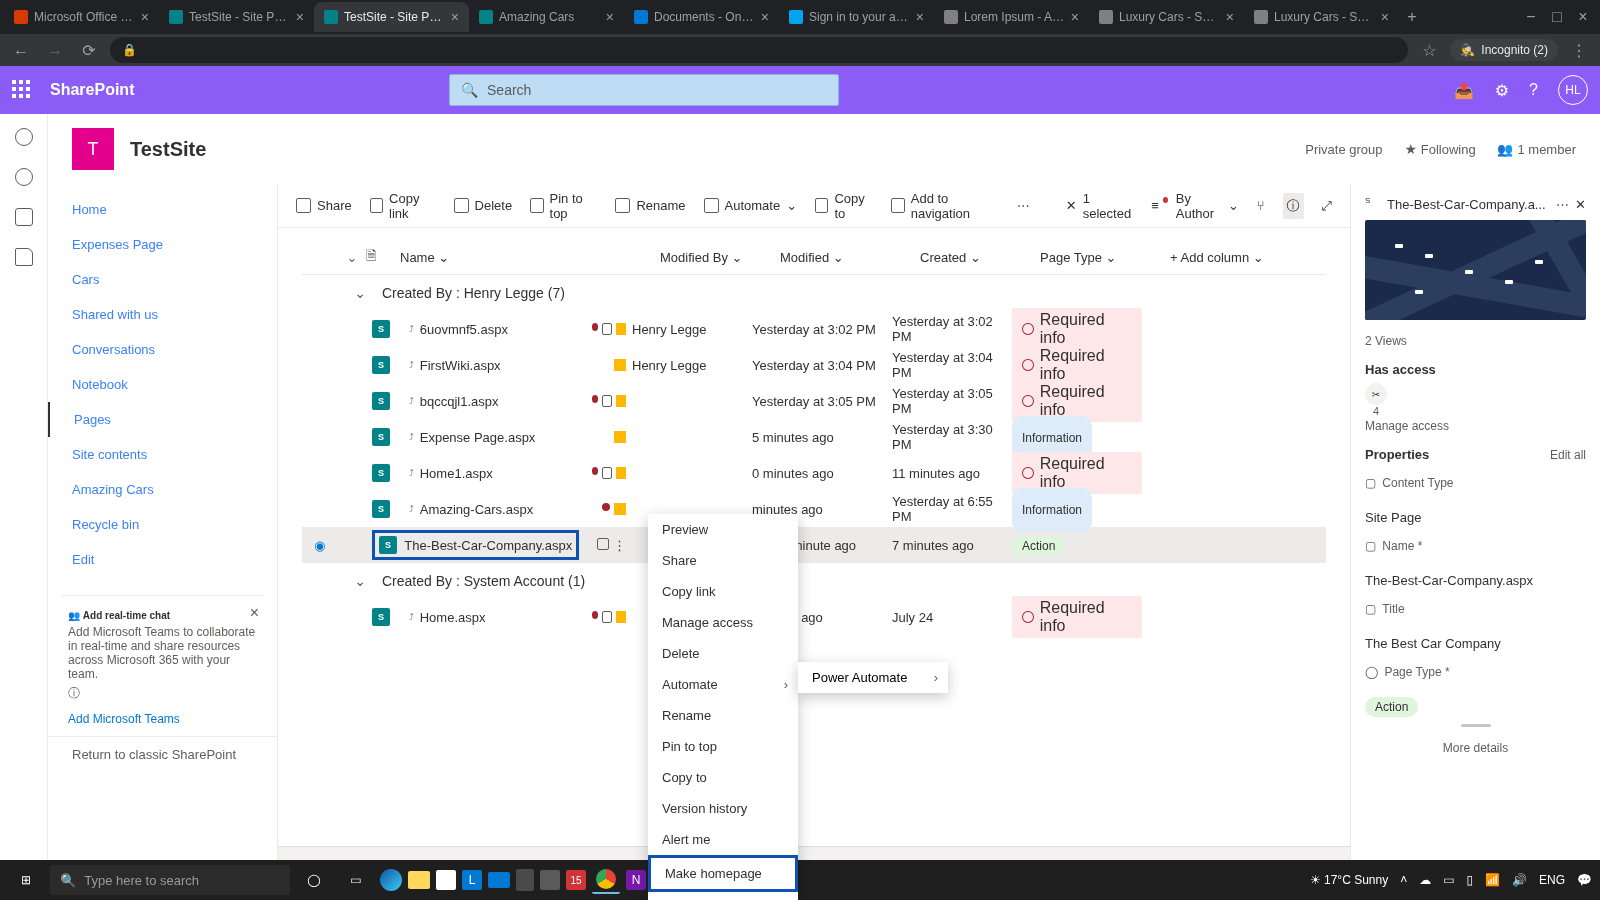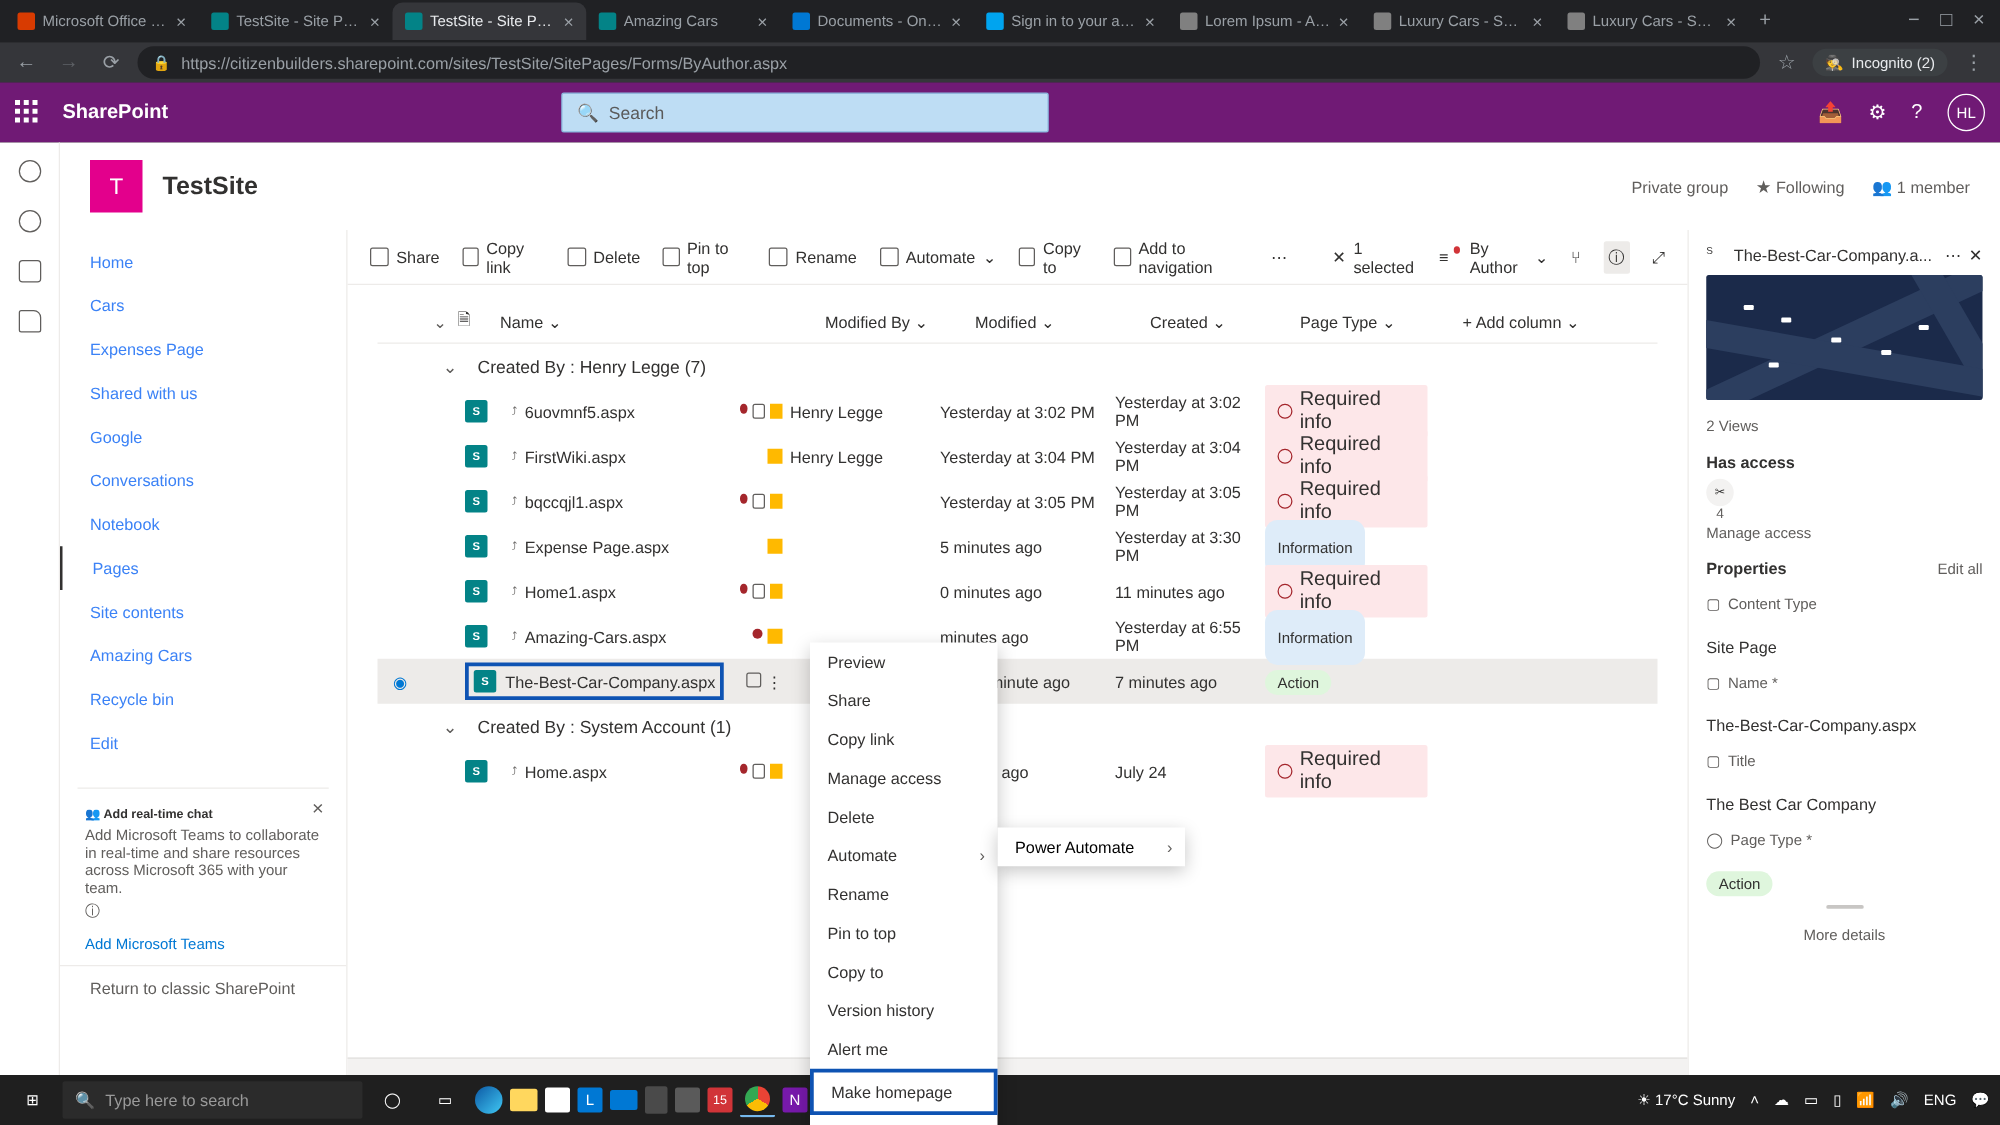--- a/index.html
+++ b/index.html
@@ -8,21 +8,21 @@
 .tab{display:flex;align-items:center;gap:6px;padding:0 10px;height:30px;color:#9aa0a6;font-size:12px;border-radius:8px 8px 0 0;max-width:155px;min-width:155px;cursor:pointer}
 .tab.active{background:#35363a;color:#e8eaed}
 .tab .tfav{width:14px;height:14px;flex-shrink:0;border-radius:2px}
 .tab .ttxt{white-space:nowrap;overflow:hidden;text-overflow:ellipsis;flex:1}
 .tab .tclose{color:#9aa0a6;font-size:14px}
 .chrome-bar{background:#35363a;height:32px;display:flex;align-items:center;padding:0 8px;gap:8px}
 .cbtn{color:#9aa0a6;width:26px;height:26px;display:flex;align-items:center;justify-content:center;font-size:16px}
 .url-bar{flex:1;background:#202124;border-radius:14px;height:26px;display:flex;align-items:center;padding:0 12px;gap:8px;color:#9aa0a6;font-size:13px}
 .url-bar .lock{font-size:12px}
 .incognito-pill{background:#3c4043;color:#e8eaed;border-radius:14px;padding:4px 10px;font-size:12px;display:flex;align-items:center;gap:6px}
-.suite-bar{background:#701a75;height:48px;display:flex;align-items:center;padding:0 12px;gap:12px}
+.suite-bar{background:#8b5cf6;height:48px;display:flex;align-items:center;padding:0 12px;gap:12px}
 .waffle{width:20px;height:20px;display:grid;grid-template-columns:repeat(3,4px);grid-template-rows:repeat(3,4px);gap:3px}
 .waffle span{background:#fff;width:4px;height:4px}
 .sp-brand{color:#fff;font-weight:600;font-size:16px;margin-left:6px}
 .sp-search{margin:0 auto;width:390px;height:32px;background:#beddf4;border-radius:2px;display:flex;align-items:center;padding:0 12px;gap:8px;color:#5a5a5a;border:1px solid #89b8de;font-size:14px}
 .sp-right{display:flex;align-items:center;gap:20px;margin-left:auto;color:#fff}
 .sp-avatar{width:30px;height:30px;border-radius:50%;border:1px solid #fff;display:flex;align-items:center;justify-content:center;font-size:12px}
 .workspace{display:flex;height:calc(900px - 34px - 32px - 48px - 40px);background:#fff}
 .rail{width:48px;border-right:1px solid #edebe9;display:flex;flex-direction:column;align-items:center;padding-top:14px;gap:22px;color:#605e5c}
 .rail .ri{width:18px;height:18px;border:1.5px solid #605e5c;border-radius:3px}
 .hub{flex:1;display:flex;flex-direction:column;position:relative}
@@ -156,21 +156,20 @@
     <div class="cbtn">□</div>
     <div class="cbtn">×</div>
   </div>
 
 <div class="chrome-bar">
   <div class="cbtn">←</div>
   <div class="cbtn" style="opacity:.4">→</div>
   <div class="cbtn">⟳</div>
   <div class="url-bar">
     <span class="lock">🔒</span>
-    <span>https://citizenbuilders.sharepoint.com/sites/TestSite/SitePages/Forms/ByAuthor.aspx</span>
   </div>
   <div class="cbtn">☆</div>
   <div class="incognito-pill">
     <span>🕵️</span>
     <span>Incognito (2)</span>
   </div>
   <div class="cbtn">⋮</div>
 </div>
 
 <div class="suite-bar">
@@ -214,24 +213,23 @@
         <span>Private group</span>
         <span><span class="star">★</span> <span>Following</span></span>
         <span>👥 <span>1 member</span></span>
       </div>
     </div>
 
     <div class="hub-body">
       <div class="leftnav" id="leftnav">
 
       <div class="ni">Home</div>
+          <div class="ni">Expenses Page</div>
           <div class="ni">Cars</div>
-          <div class="ni">Expenses Page</div>
           <div class="ni">Shared with us</div>
-          <div class="ni">Google</div>
           <div class="ni">Conversations</div>
           <div class="ni">Notebook</div>
           <div class="ni active">Pages</div>
           <div class="ni">Site contents</div>
           <div class="ni">Amazing Cars</div>
           <div class="ni">Recycle bin</div>
           <div class="ni">Edit</div>
           <div class="promo">
             <div class="pclose">×</div>
             <div class="pt">👥 Add real-time chat</div>

